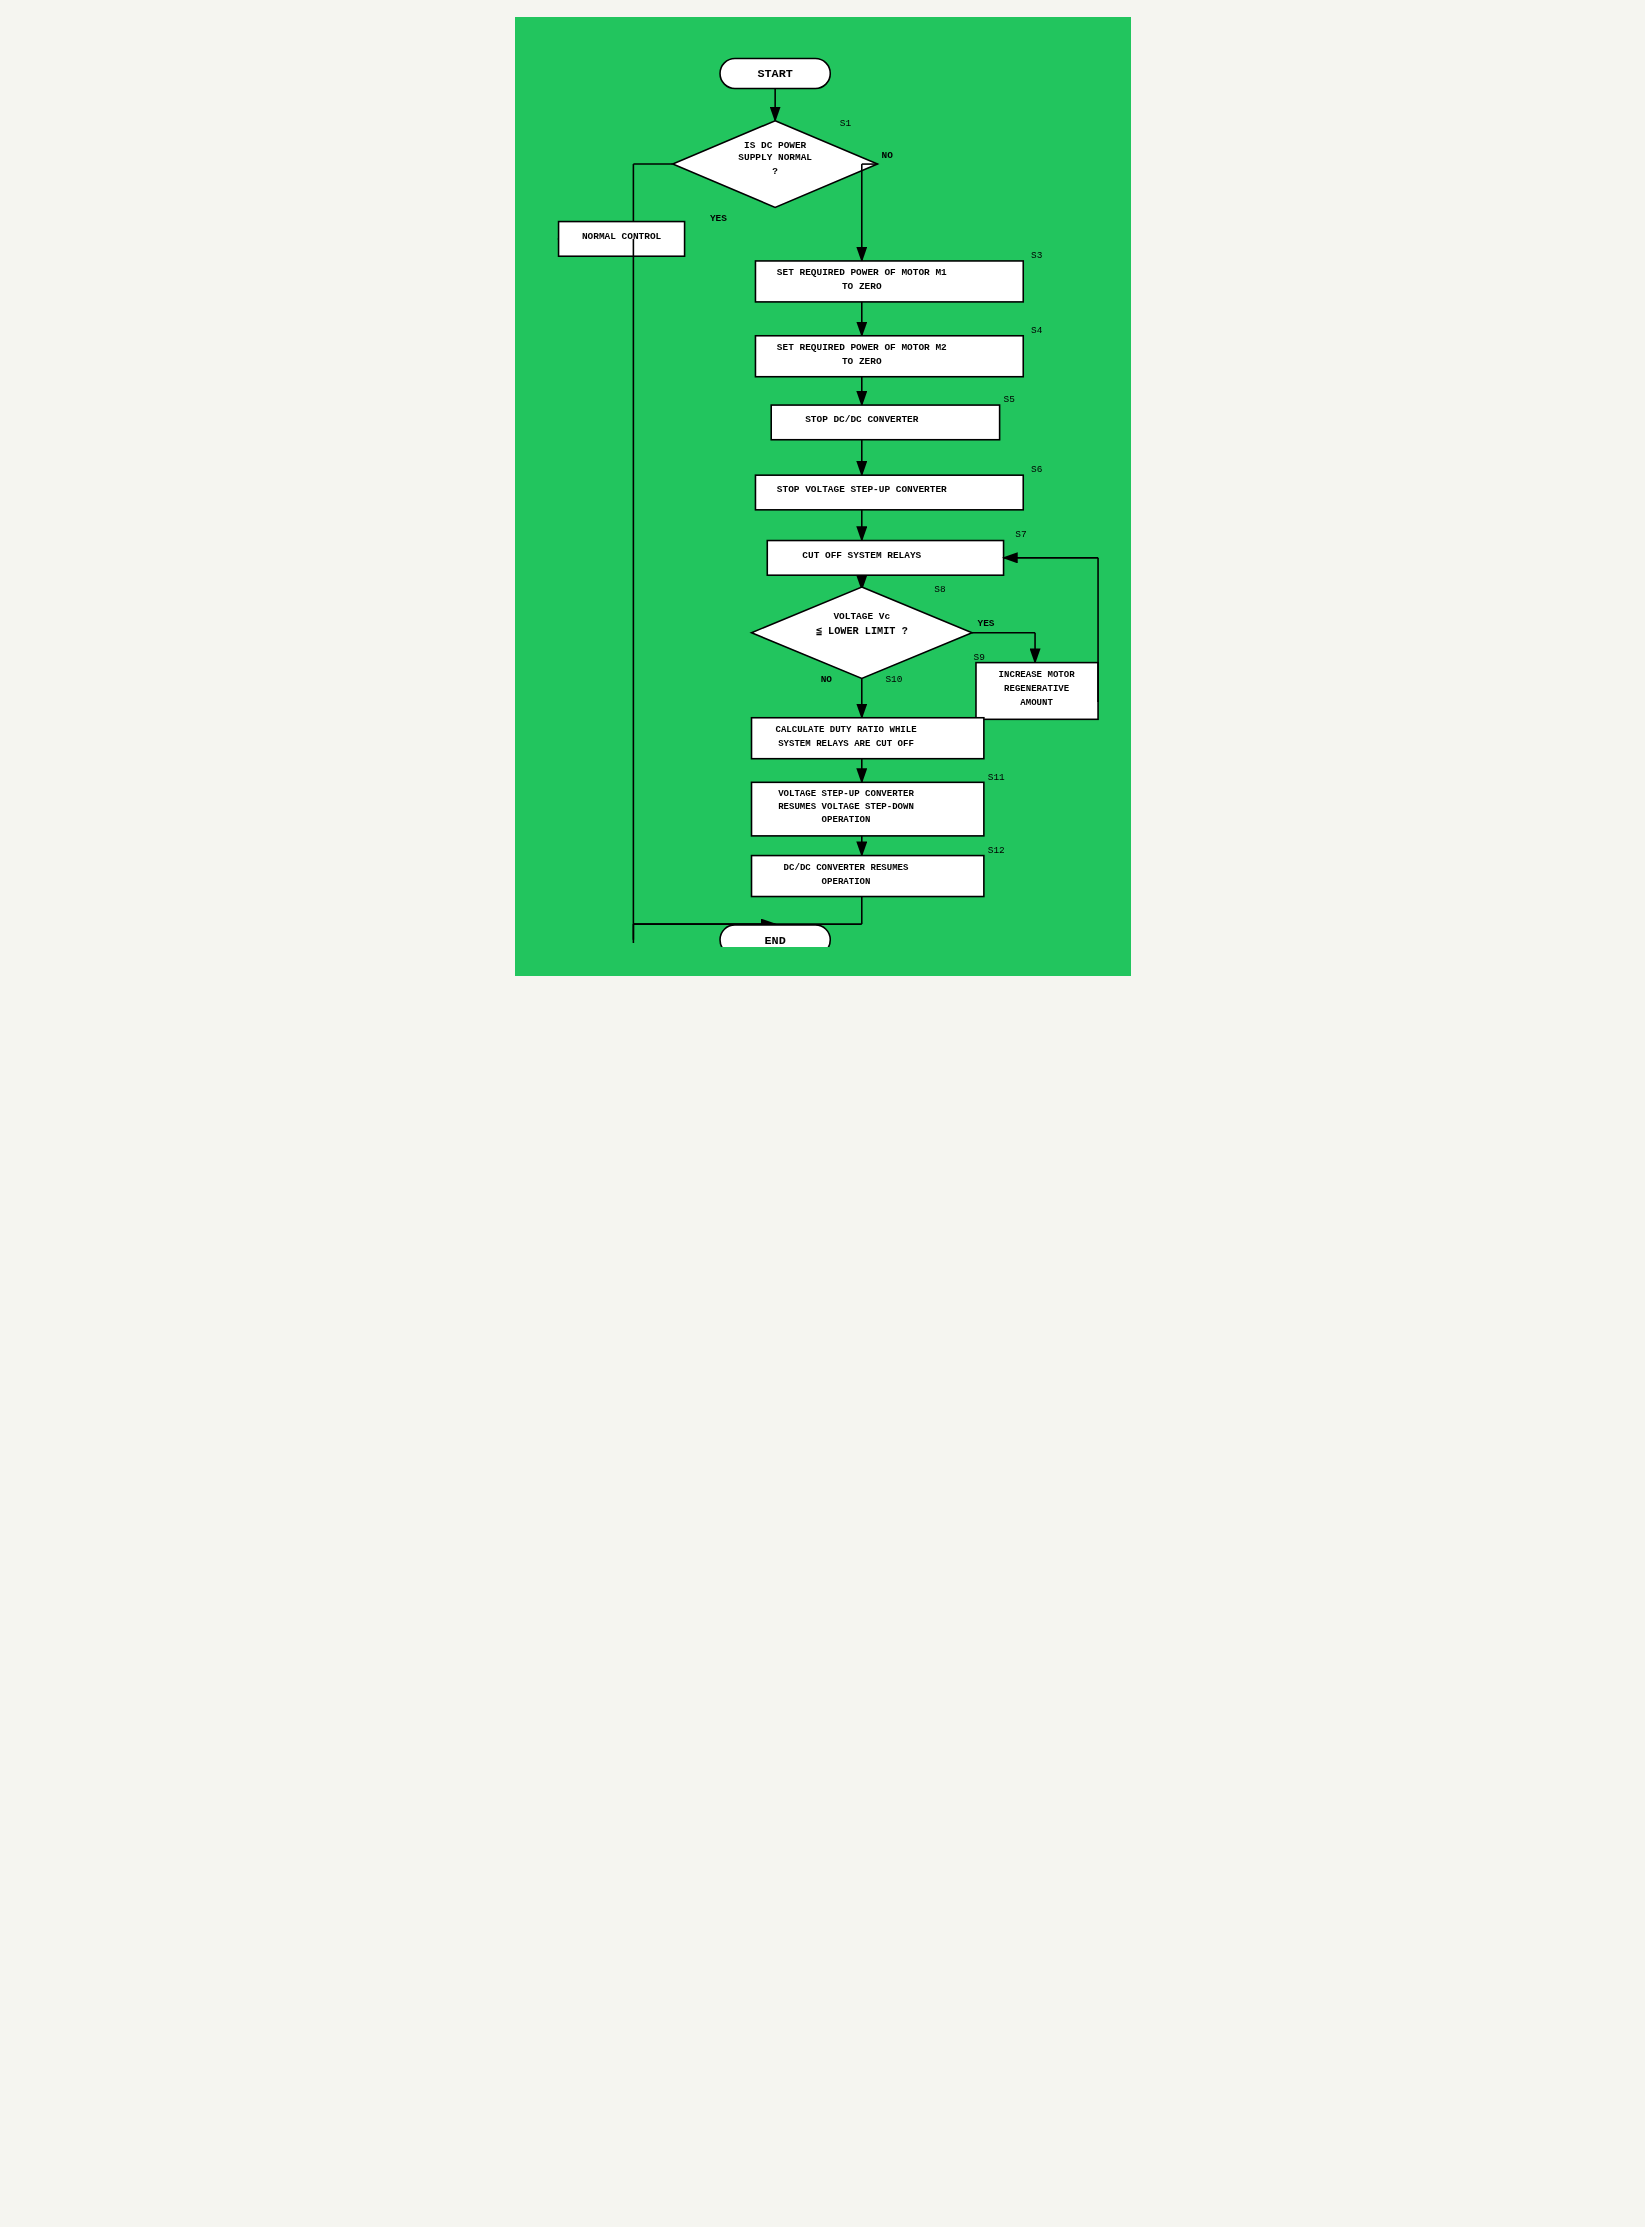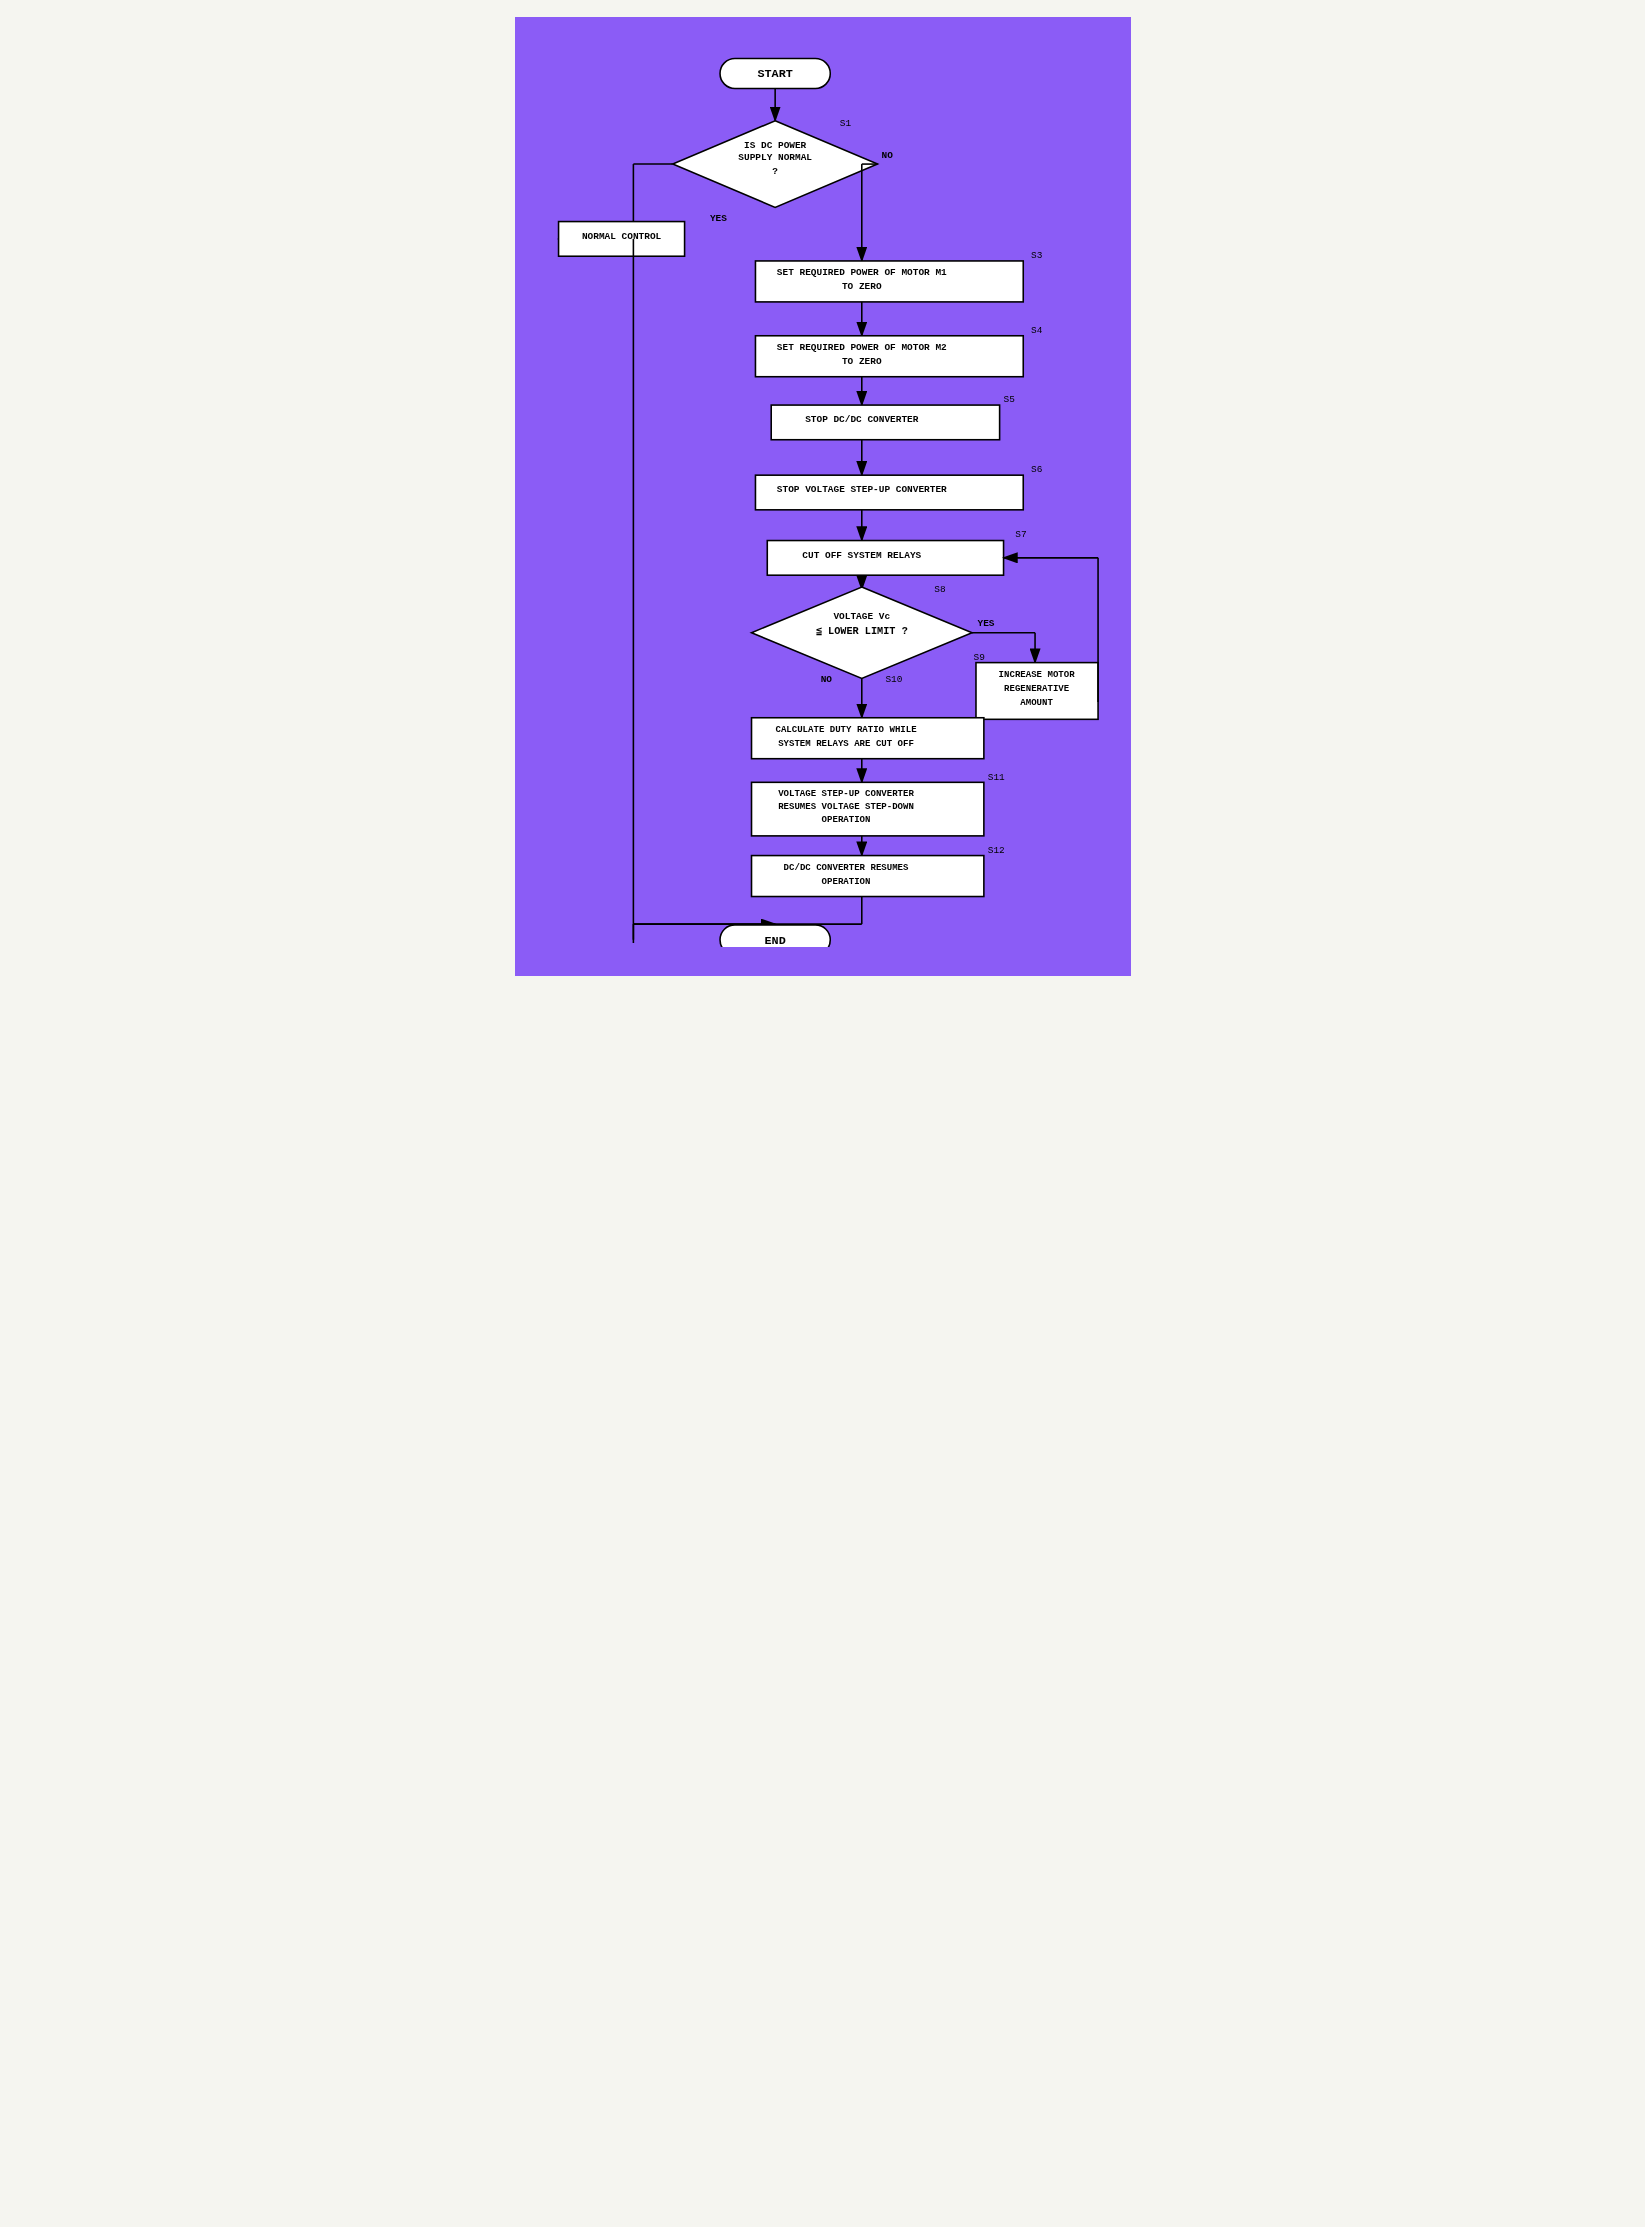--- a/index.html
+++ b/index.html
@@ -6,21 +6,21 @@
     body {
       background: #f5f5f0;
       font-family: 'Courier New', Courier, monospace;
       display: flex;
       justify-content: center;
       align-items: flex-start;
       min-height: 100vh;
       padding: 16.6px;
     }
     .diagram-container {
-      background: #8b5cf6;
+      background: #22c55e;
       width: 616px;
       min-height: 832px;
       position: relative;
       padding: 25px 16.6px;
     }
     svg {
       width: 100%;
       height: auto;
     }
   </style>

